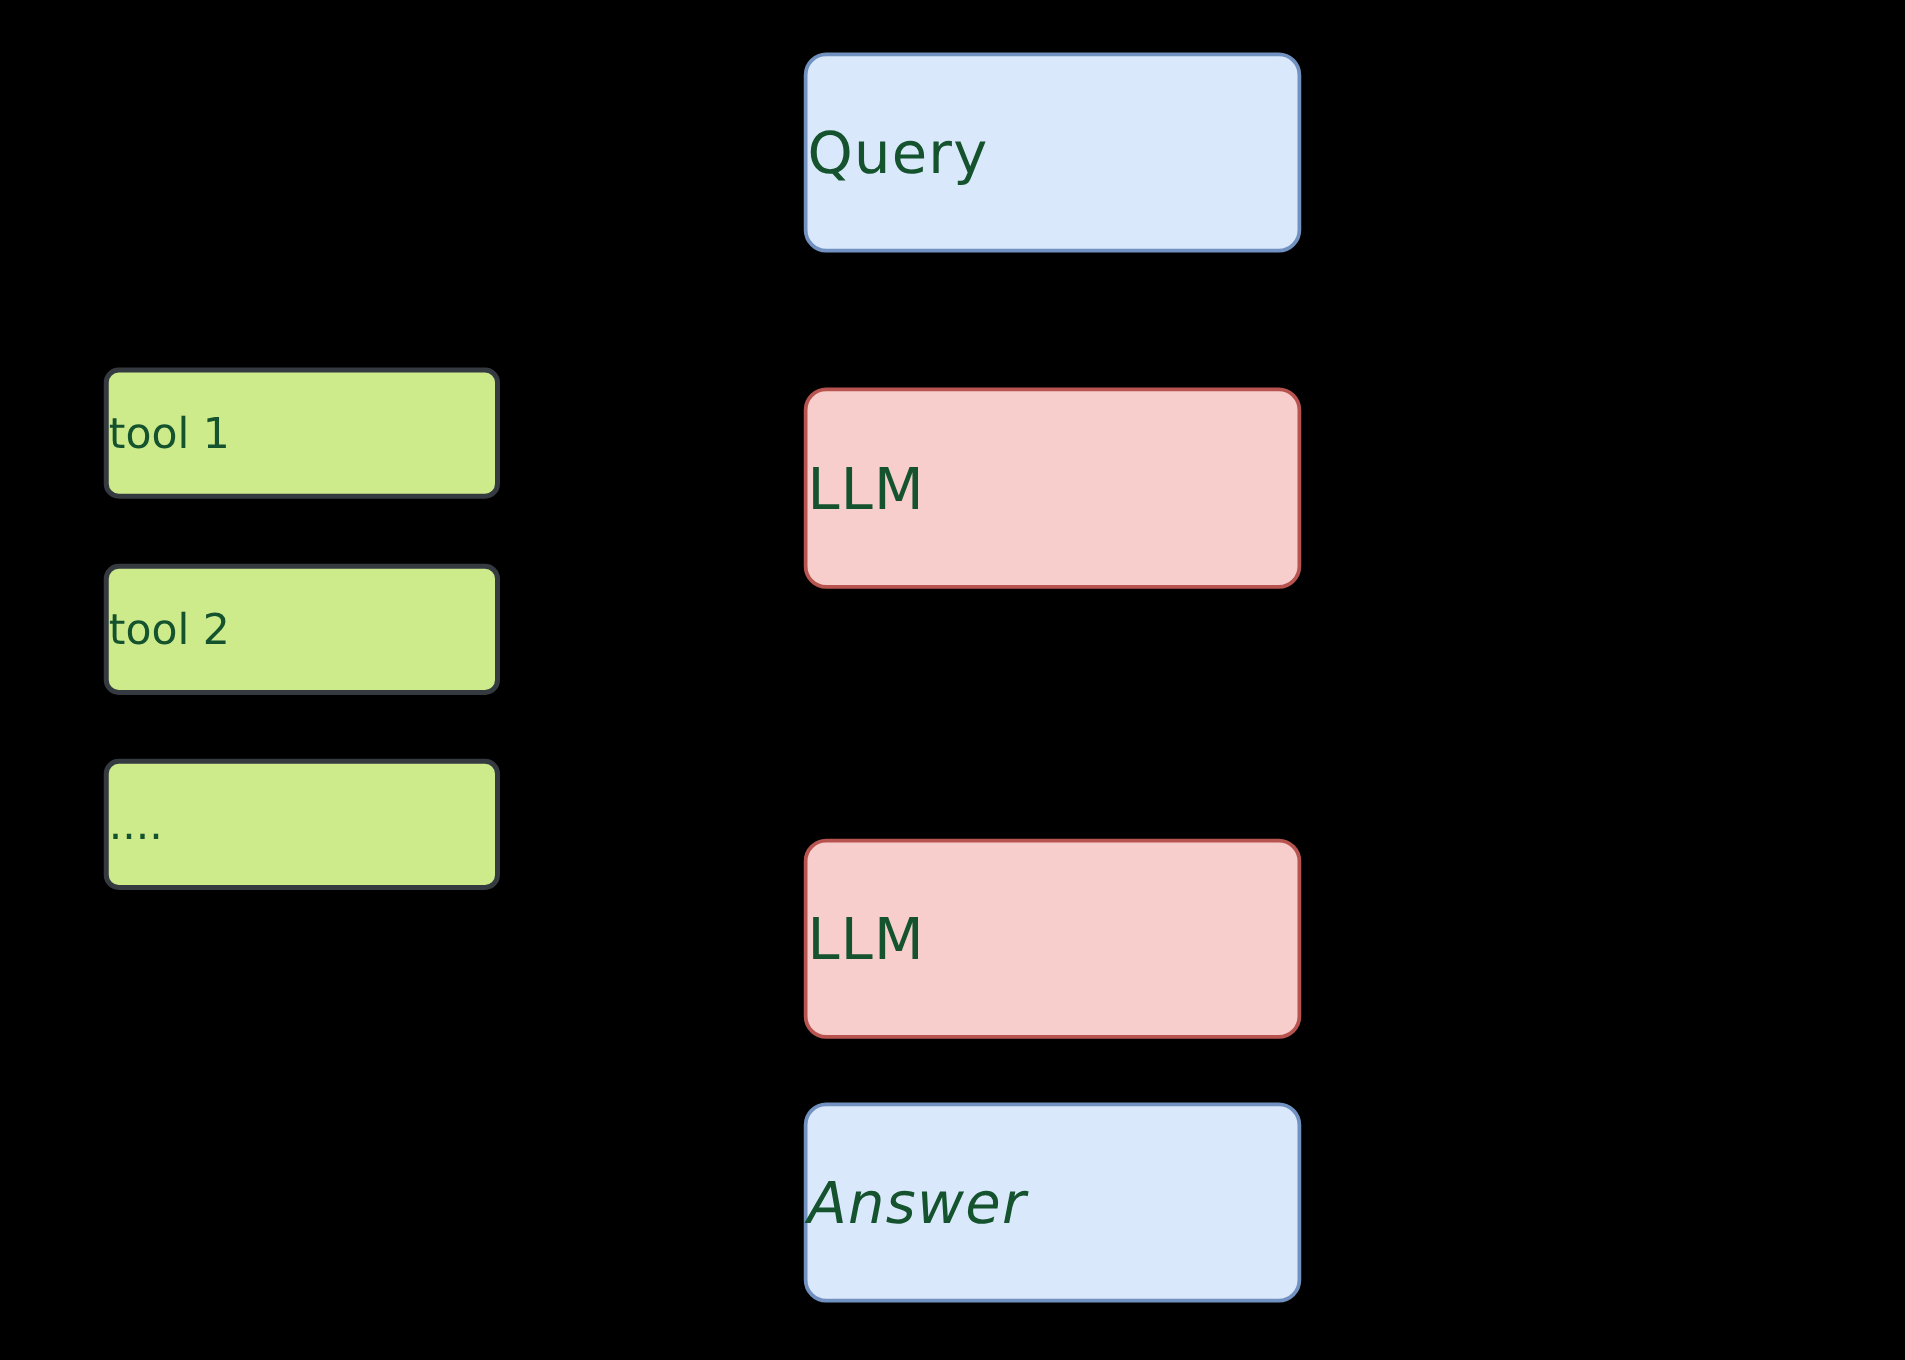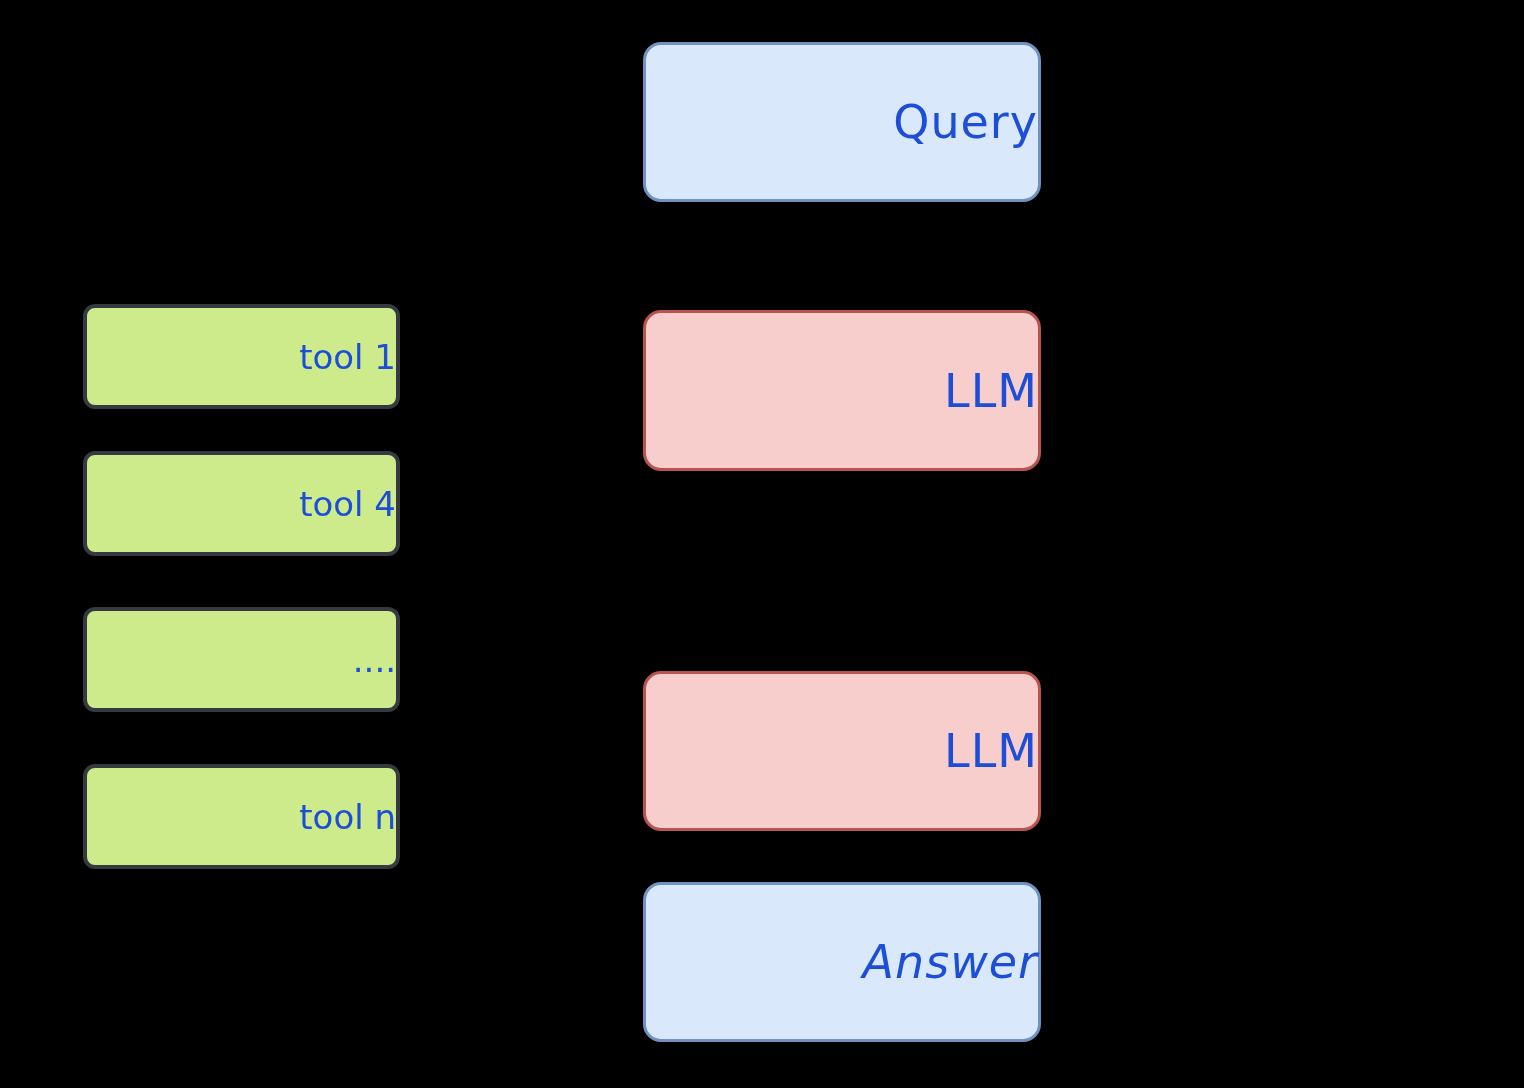--- a/index.html
+++ b/index.html
@@ -12,23 +12,23 @@
     width: 1524px;
     height: 1088px;
     background: #000000;
     overflow: hidden;
     font-family: "DejaVu Sans", "Liberation Sans", sans-serif;
   }
   .node {
     position: absolute;
     display: flex;
     align-items: center;
-    justify-content: flex-end;
+    justify-content: flex-start;
     box-sizing: border-box;
-    color: #1d4ed8;
+    color: #14532d;
     text-align: center;
   }
   
   .flow-node {
     left: 643px;
     width: 398px;
     height: 160px;
     border-radius: 18px;
     border: 3px solid;
     font-size: 46px;
@@ -50,21 +50,21 @@
   
   .tool-node {
     left: 83px;
     width: 317px;
     height: 105px;
     background: #cdeb8b;
     border: 4px solid #353a40;
     border-radius: 12px;
     font-size: 34px;
   }
-  .tool-1        { top: 304px; padding-left: 16px; }
+  .tool-1        { top: 294px; }
   .tool-2        { top: 451px; }
   .tool-ellipsis { top: 607px; }
   .tool-n        { top: 764px; }
 </style>
 </head>
 <body>
 
 <div class="canvas">
 
   <div class="node flow-node io flow-query">
@@ -81,24 +81,21 @@
 
   <div class="node flow-node io flow-answer">
     <span>Answer</span>
   </div>
 
   <div class="node tool-node tool-1">
     <span>tool 1</span>
   </div>
 
   <div class="node tool-node tool-2">
-    <span>tool 4</span>
+    <span>tool 2</span>
   </div>
 
   <div class="node tool-node tool-ellipsis">
     <span>....</span>
   </div>
 
-  <div class="node tool-node tool-n">
-    <span>tool n</span>
-  </div>
 
 </div>
 
 </body></html>

